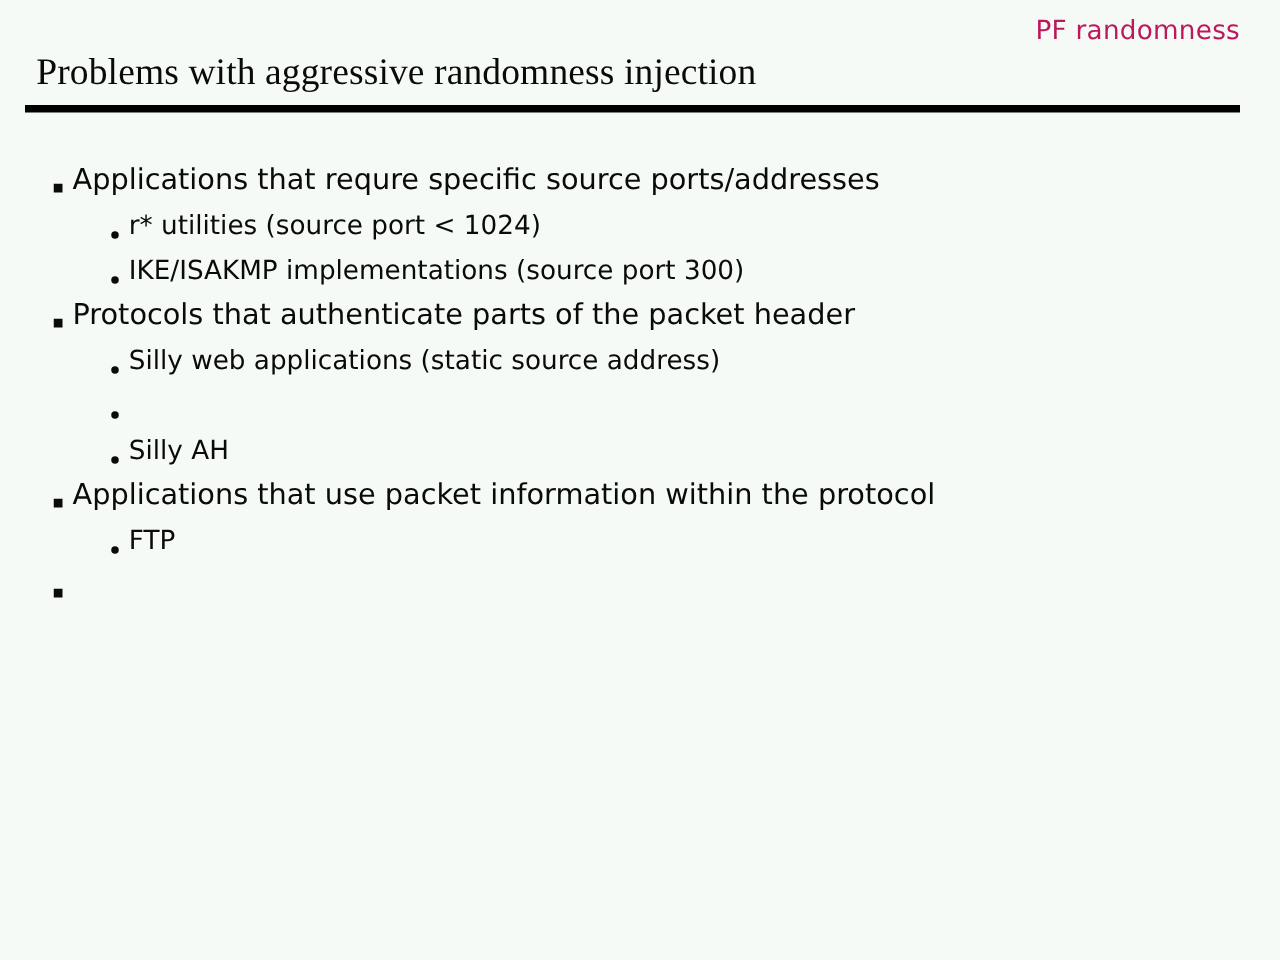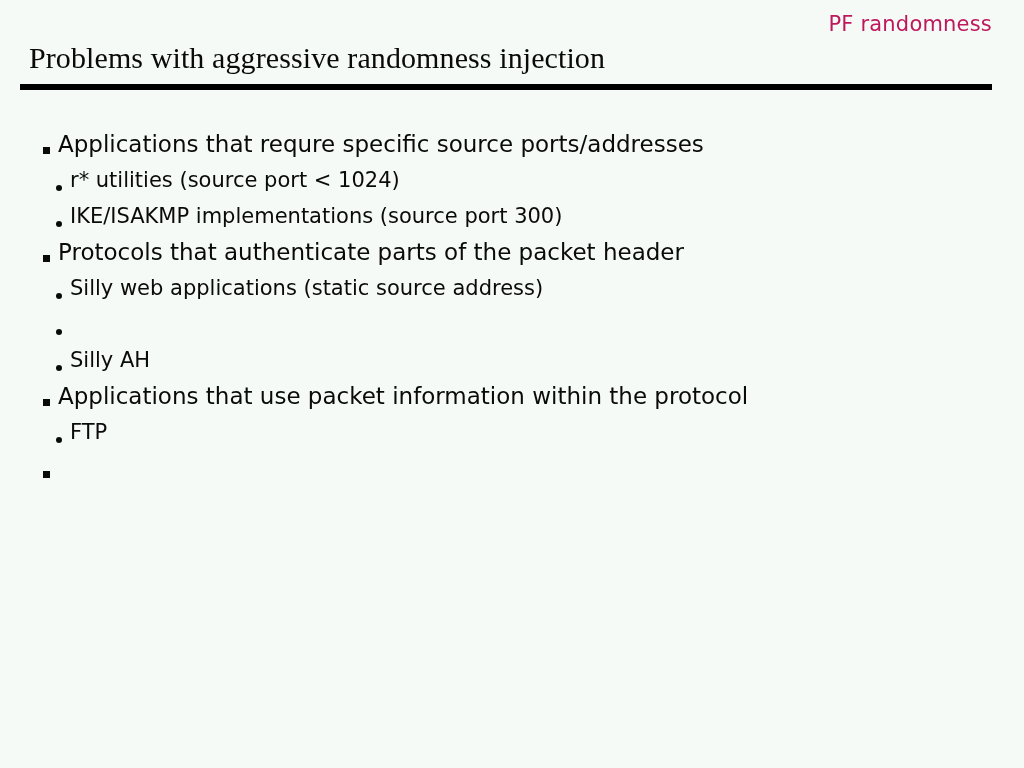--- a/index.html
+++ b/index.html
@@ -85,21 +85,21 @@
   .level1 .label {
     font-family: "DejaVu Sans", sans-serif;
     font-size: 23px;
     line-height: 34px;
     color: #0a0a0a;
   }
 
   
   .level2 {
     height: 36px;
-    padding-left: 56px;
+    padding-left: 89px;
   }
   .level2 .marker {
     width: 6px;
     height: 6px;
     border-radius: 50%;
     background: #0a0a0a;
     margin-top: 15px;
     margin-right: 8px;
     flex: none;
   }

